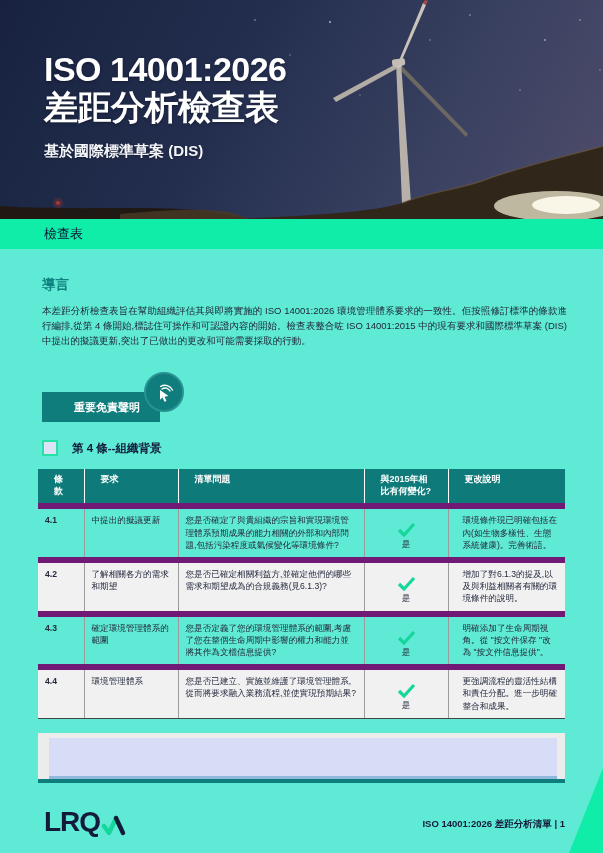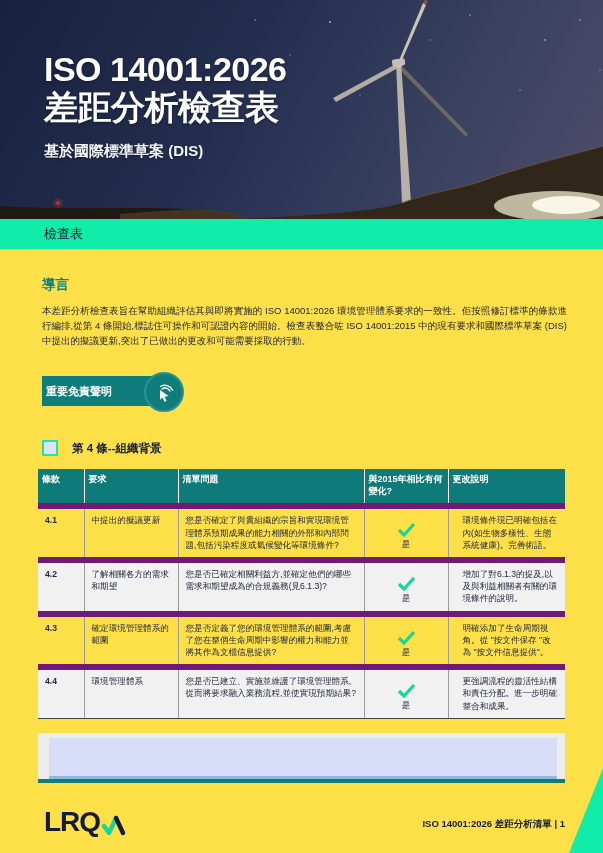--- a/index.html
+++ b/index.html
@@ -1,19 +1,19 @@
 <!DOCTYPE html>
 <html><head>
 <meta charset="utf-8">
 <style>
   * { margin:0; padding:0; box-sizing:border-box; }
   html,body { background:#888; }
   body { font-family:"Liberation Sans","DejaVu Sans",sans-serif; }
   .page{
-    width:603px; height:853px; margin:0 auto; background:#fde047;
+    width:603px; height:853px; margin:0 auto; background:#5eead4;
     position:relative; overflow:hidden;
   }
   
   .hero{
     position:relative; height:219px; overflow:hidden;
     background:linear-gradient(118deg,#182240 0%,#232e4e 38%,#3a4161 72%,#4f4c6a 100%);
   }
   .hero-art{ position:absolute; inset:0; }
   .hero-text{ position:absolute; left:44px; top:50px; z-index:2; }
   .hero-title{
@@ -35,23 +35,23 @@
   .intro-heading{
     margin-top:27px; margin-left:4px; color:#0e8180; font-size:13.5px; font-weight:bold;
   }
   .intro-body{
     margin-top:9px; margin-left:4px; width:525px; color:#1d2235;
     font-size:9.5px; line-height:1.58; text-align:justify;
   }
   
   .disclaimer-wrap{ margin-top:24px; margin-left:4px; position:relative; height:42px; }
   .disclaimer-btn{
-    position:absolute; left:0; top:4px; height:30px; width:118px;
+    position:absolute; left:0; top:20px; height:30px; width:118px;
     background:#0e7d7c; border:none; color:#fff; font-weight:bold; font-size:11px;
-    text-align:left; padding-left:4px; cursor:pointer;
+    text-align:left; padding-left:32px; cursor:pointer;
     font-family:"Liberation Sans","DejaVu Sans",sans-serif;
   }
   .disclaimer-circle{
     position:absolute; left:102px; top:0; width:40px; height:40px; border-radius:50%;
     background:#0e7d7c; border:2px solid #2a9392; display:flex; align-items:center;
     justify-content:center; cursor:pointer;
   }
   
   .section-row{ margin-top:26px; margin-left:4px; display:flex; align-items:center; }
   .section-checkbox{
@@ -59,21 +59,21 @@
     display:inline-block;
   }
   .section-title{ margin-left:14px; color:#131a3a; font-size:11.5px; font-weight:bold; }
   
   table.gap{ border-collapse:collapse; margin-top:13px; width:527px; table-layout:fixed; }
   table.gap col.c1{width:46px;} table.gap col.c2{width:94px;}
   table.gap col.c3{width:186px;} table.gap col.c4{width:84px;}
   table.gap col.c5{width:117px;}
   table.gap th{
     background:#0e7a79; color:#fff; font-size:9px; font-weight:bold; text-align:left;
-    padding:5px 4px 6px; line-height:1.3; border-right:1px solid #fff;
+    padding:5px 16px 6px; line-height:1.3; border-right:1px solid #fff;
     border-bottom:2px solid #fff; vertical-align:top;
   }
   table.gap th:last-child{ border-right:none; }
   table.gap td{
     font-size:8.6px; color:#24293d; line-height:1.42; padding:5px 7px 6px;
     vertical-align:top; border-right:1px solid #9b9b9b; border-top:6px solid #701a75;
   }
   table.gap td:last-child{ border-right:none;padding-left:14px; }
   table.gap tr:nth-child(even) td{ background:#f1f1f1; }
   table.gap tbody tr:last-child td{ border-bottom:1.5px solid #454545; }

